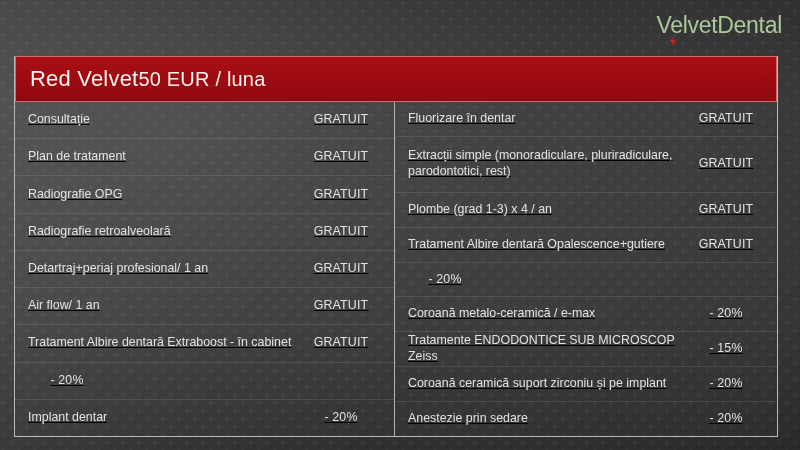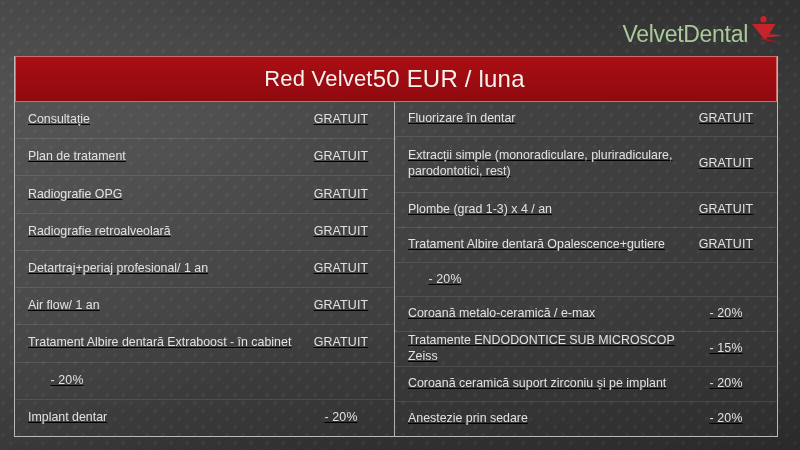--- a/index.html
+++ b/index.html
@@ -57,22 +57,23 @@
         rgba(0,0,0,0.20) 100%);
     pointer-events: none;
   }
 
   
   #logo {
     position: absolute;
     top: 14px;
     right: 18px;
     display: flex;
-    align-items: flex-end;
+    align-items: flex-start;
     height: 32px;
+    flex-direction: column;
   }
   #logo-text {
     font-size: 23px;
     letter-spacing: -0.3px;
     color: #a9c99b;
     white-space: nowrap;
     line-height: 1;
   }
   #logo-mark {
     width: 34px;
@@ -93,31 +94,31 @@
   }
 
   
   #plan-header {
     position: relative;
     height: 46px;
     background: linear-gradient(180deg, #a90f14 0%, #9c0b11 55%, #8e0a10 100%);
     border: 1px solid #cf6a6a;
     display: flex;
     align-items: center;
-    justify-content: center;
+    justify-content: flex-start;
     padding: 0 17px 0 14px;
   }
   #plan-name {
     font-size: 22px;
     color: #f6f2ef;
     letter-spacing: 0.2px;
     line-height: 1;
   }
   #plan-price {
-    font-size: 24px;
+    font-size: 20px;
     color: #f6f2ef;
     letter-spacing: 0.2px;
     line-height: 1;
   }
 
   
   #body {
     display: flex;
     height: 334px;
     position: relative;

